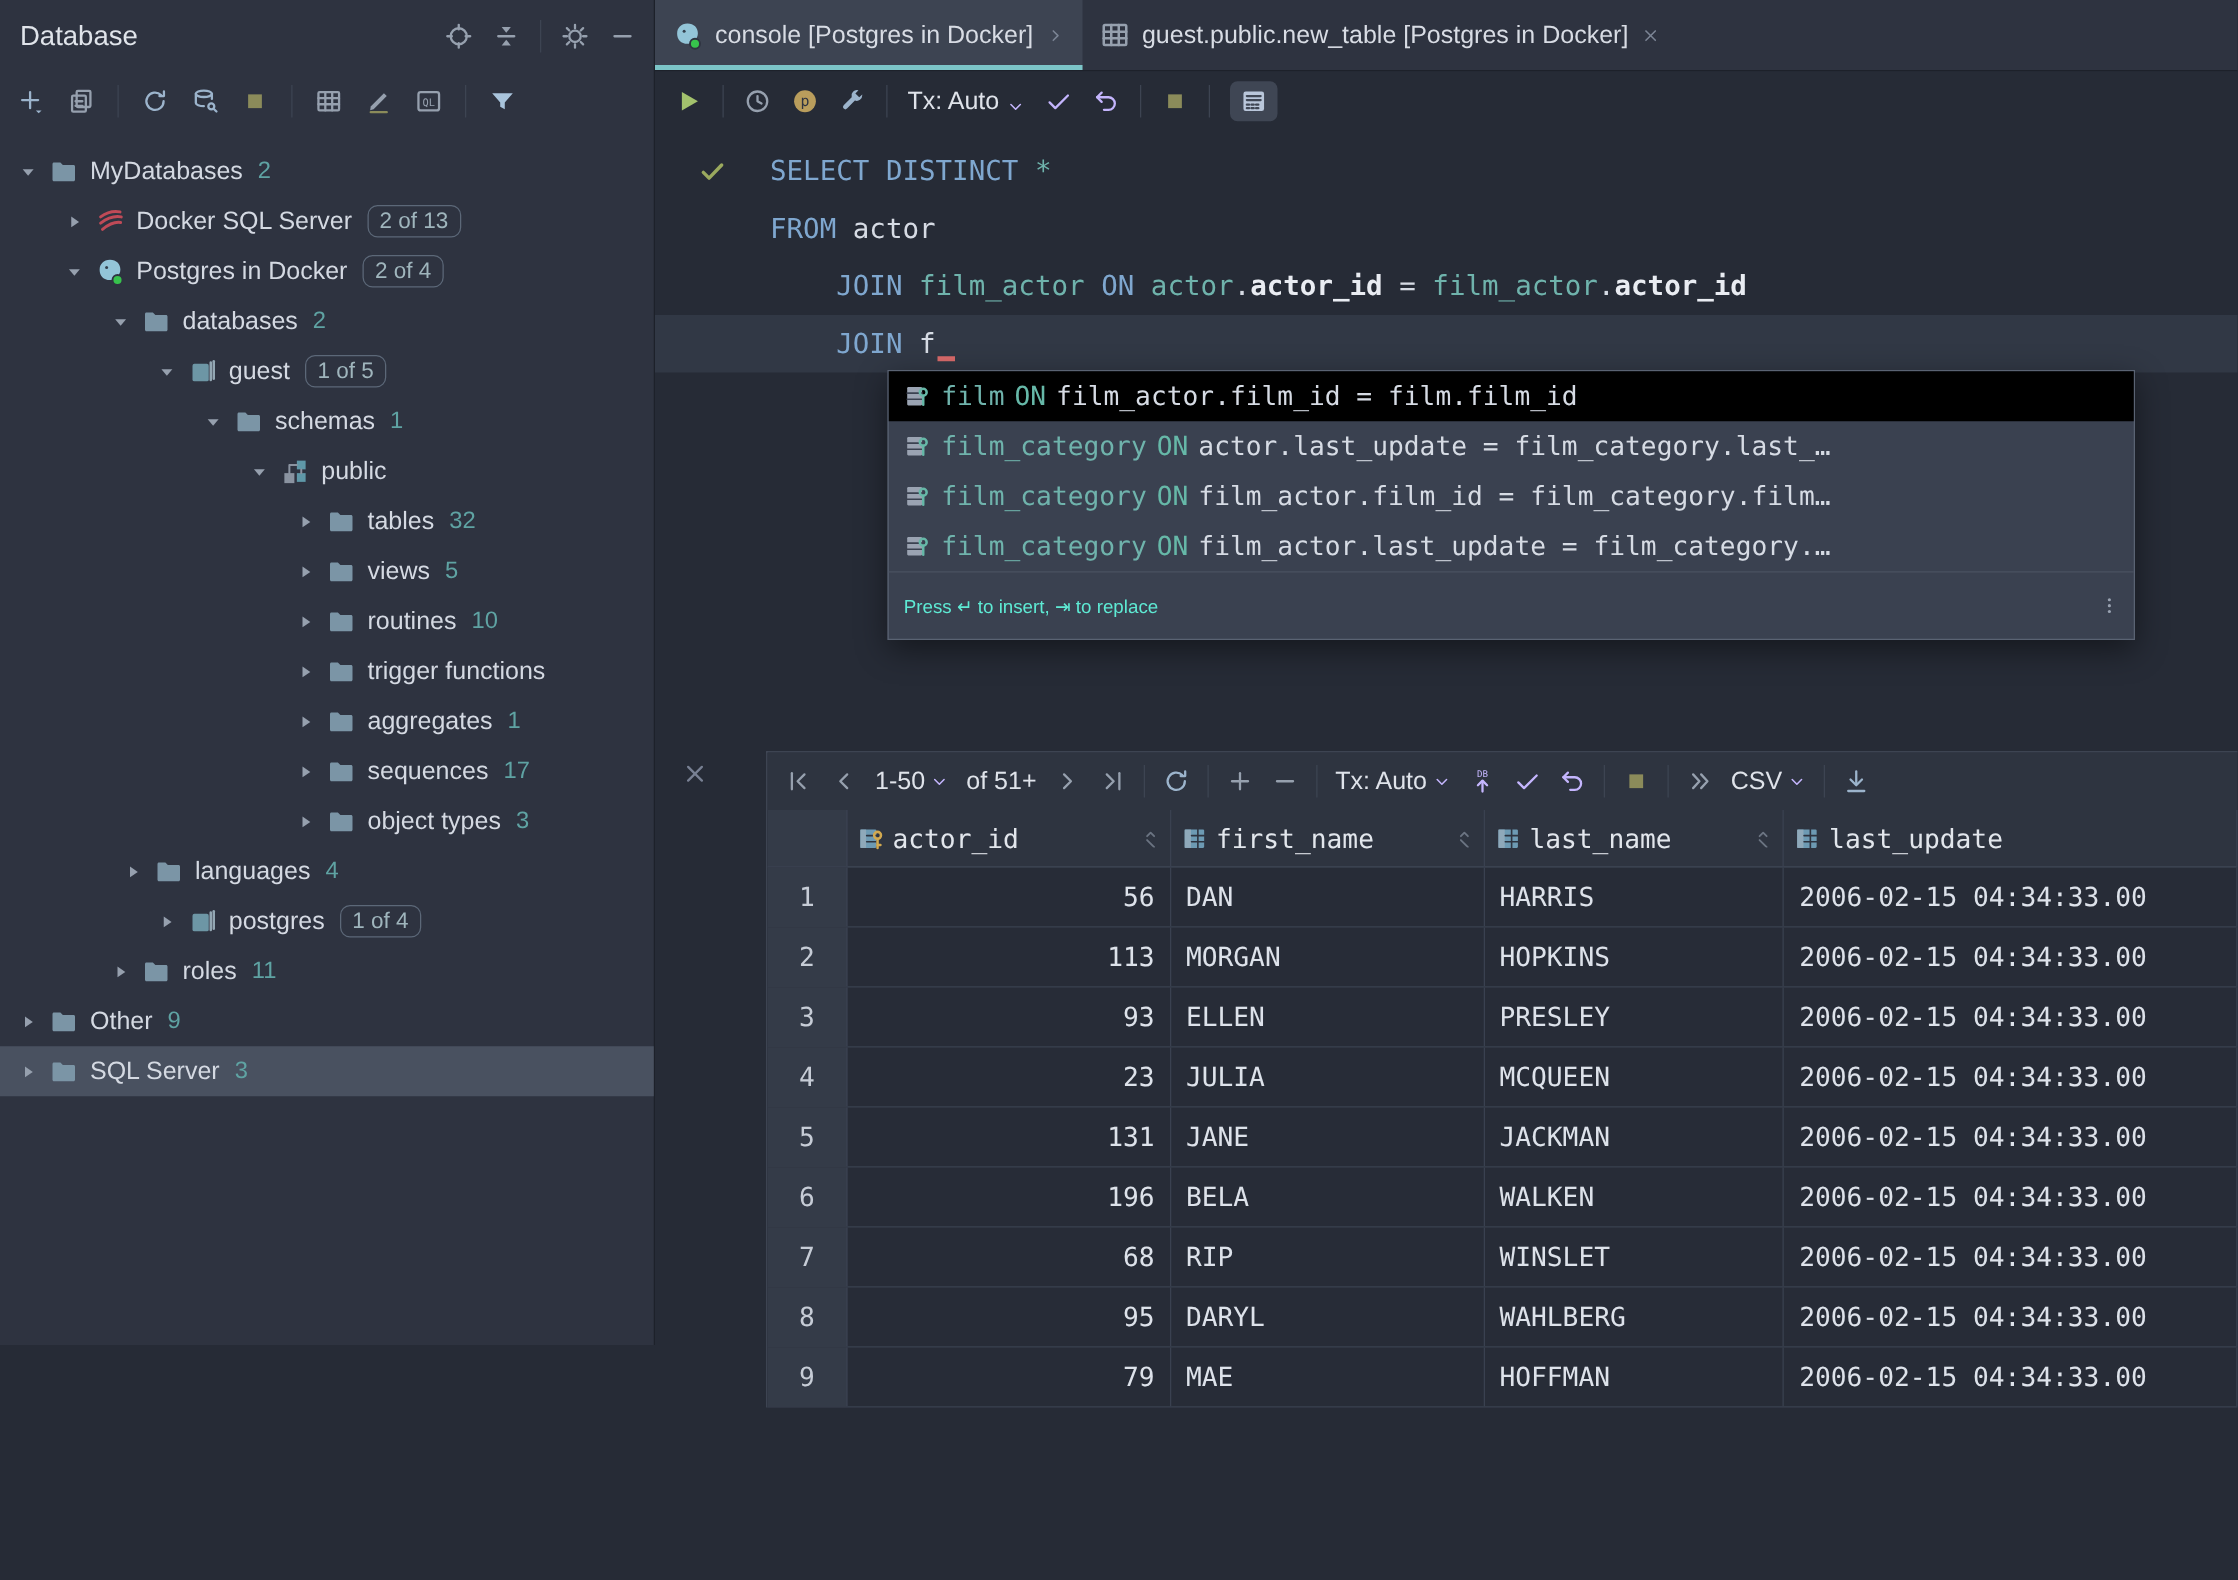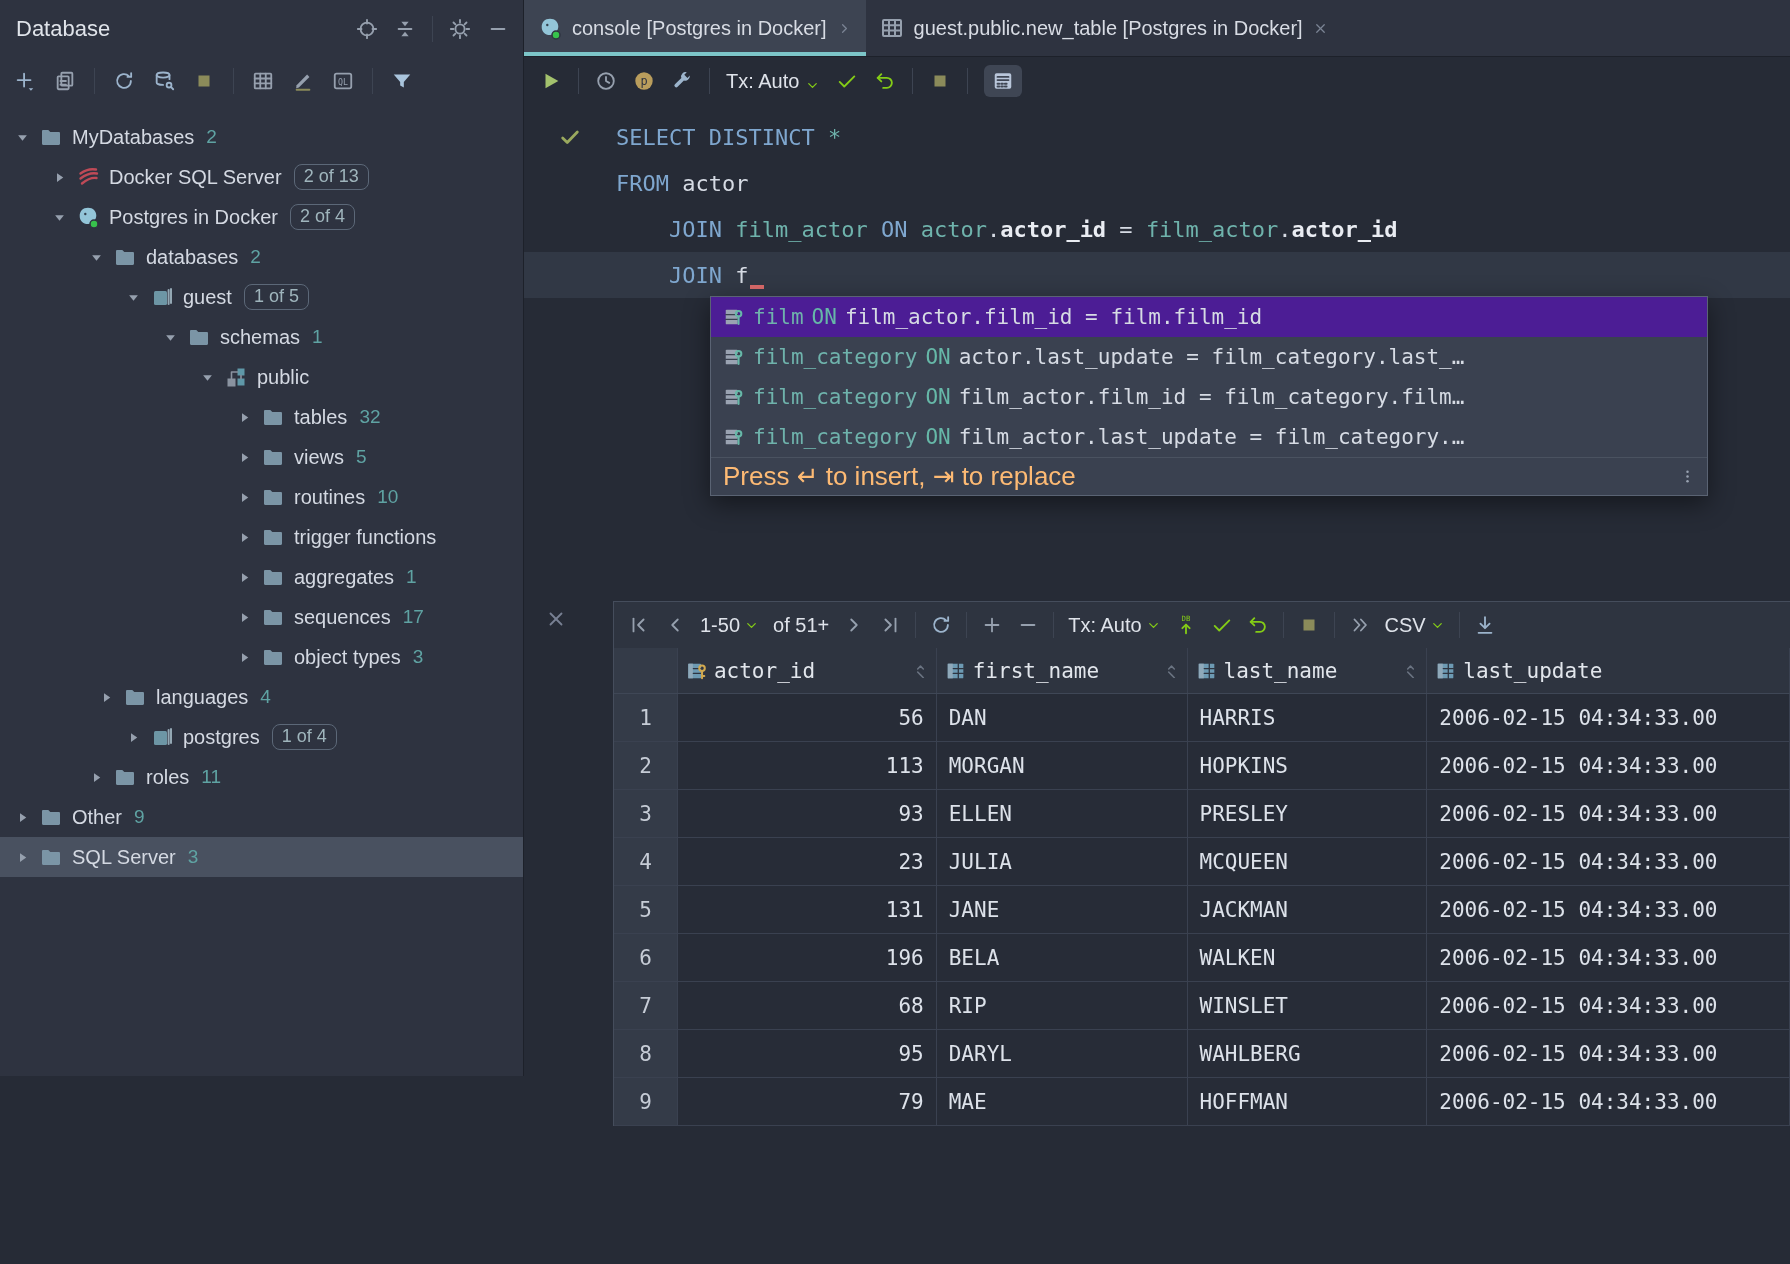--- a/index.html
+++ b/index.html
@@ -29,43 +29,43 @@
   .tab.active { background:#3d4452; box-shadow:inset 0 -4px 0 #7cc5c8; }
   .tab .ic.muted { color:#7b8494; }
 
   .ed-toolbar { height:48px; display:flex; align-items:center; gap:16px; padding:0 16px; }
   .tbtn { display:inline-flex; align-items:flex-end; gap:6px; font-size:20px; color:#dfe3ea; }
   .tbtn.active-bg { background:#3f4654; border-radius:6px; padding:5px 8px; }
   .ic { display:inline-flex; color:#96a0ae; }
   .ic svg { width:22px; height:22px; }
   .ic.sm svg { width:15px; height:15px; }
   .ic.lg svg { width:24px; height:24px; }
-  .ic.mutedico { color:#84cc16; }
+  .ic.mutedico { color:#c4b5fd; }
   .ic.olive { color:#8b8b5a; }
   .ic.steel { color:#9cb4cc; }
   .ic.lightblue { color:#a9c4dc; }
   .ic.brighter { color:#b9c6da; }
 
   
   .editor { padding-top:9px; position:relative; }
   .code-line { height:46px; display:flex; align-items:center; font-family:"DejaVu Sans Mono",monospace; font-size:22px; white-space:pre; }
   .code-line.current { background:#313845; }
   .gutter { width:92px; flex:0 0 92px; display:inline-flex; justify-content:center; }
   .kw { color:#7fa7cf; }
   .tbl { color:#6fb3ac; }
   .col { color:#e9ecf2; font-weight:bold; }
   .plain { color:#d6dbe4; }
   .caret { display:inline-block; width:14px; height:4px; background:#d96a6a; margin-left:2px; align-self:flex-end; margin-bottom:9px; }
 
   
   .popup { position:absolute; left:186px; top:296px; width:998px; background:#3a4150; border:1px solid #5a6373; box-shadow:0 8px 24px rgba(0,0,0,.45); z-index:5; }
   .pp-item { height:40px; display:flex; align-items:center; gap:8px; padding:0 12px; font-family:"DejaVu Sans Mono",monospace; font-size:21px; color:#e2e6ee; white-space:nowrap; overflow:hidden; }
-  .pp-item.selected { background:#4c1d95; }
+  .pp-item.selected { background:#000000; }
   .kw2 { color:#66b8a8; }
-  .pp-footer { height:38px; border-top:1px solid #4a5260; display:flex; align-items:center; padding:0 12px; font-size:26px; color:#fdba74; }
+  .pp-footer { height:54px; border-top:1px solid #4a5260; display:flex; align-items:center; padding:0 12px; font-size:15px; color:#5eead4; }
   .pp-footer .kebab { margin-left:auto; color:#9aa3b2; }
 
   
   .res-close { position:absolute; left:21px; top:608px; color:#788093; }
   .results { position:absolute; left:89px; top:601px; right:0; border-top:1px solid #454d5c; border-left:1px solid #454d5c; }
   .res-toolbar { height:46px; background:#2e3440; display:flex; align-items:center; gap:14px; padding:0 14px; font-size:20px; }
   .res-toolbar .t { color:#dfe3ea; display:inline-flex; align-items:center; gap:4px; }
 
   .grid { font-family:"DejaVu Sans Mono",monospace; font-size:21px; background:#272c37; }
   .g-head { display:flex; height:46px; background:#2e3440; border-bottom:1px solid #3f4756; }

